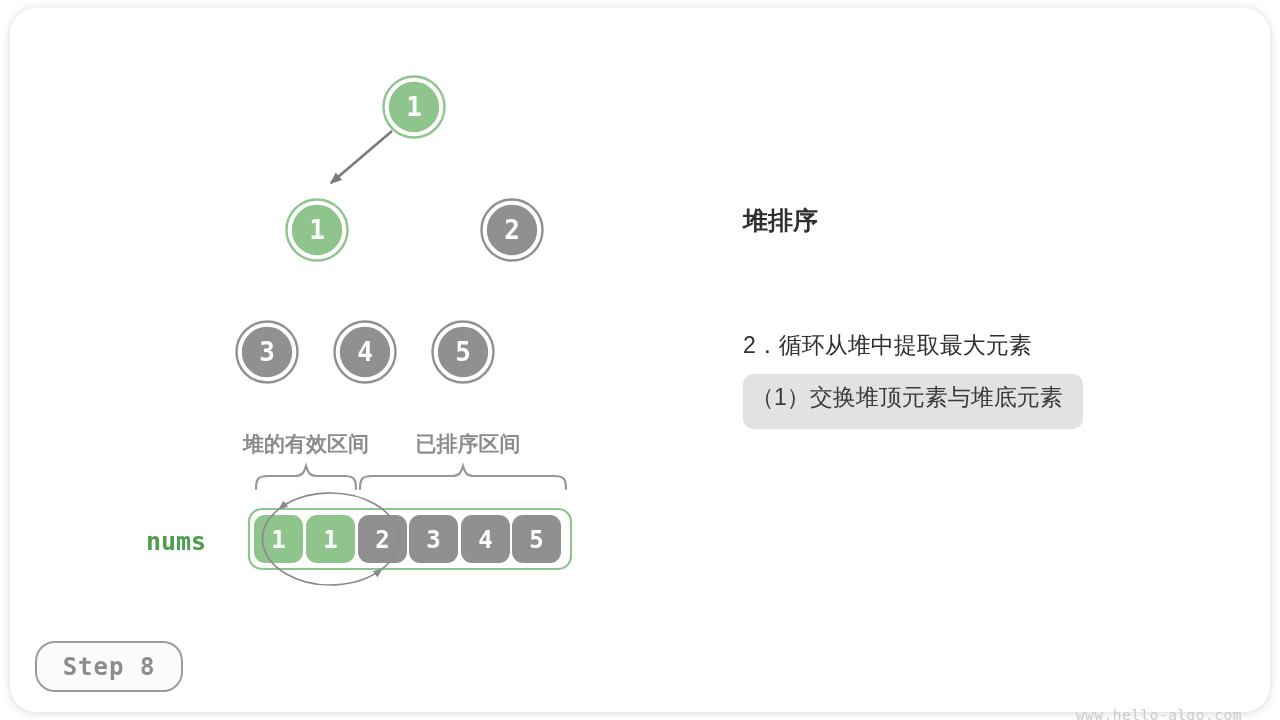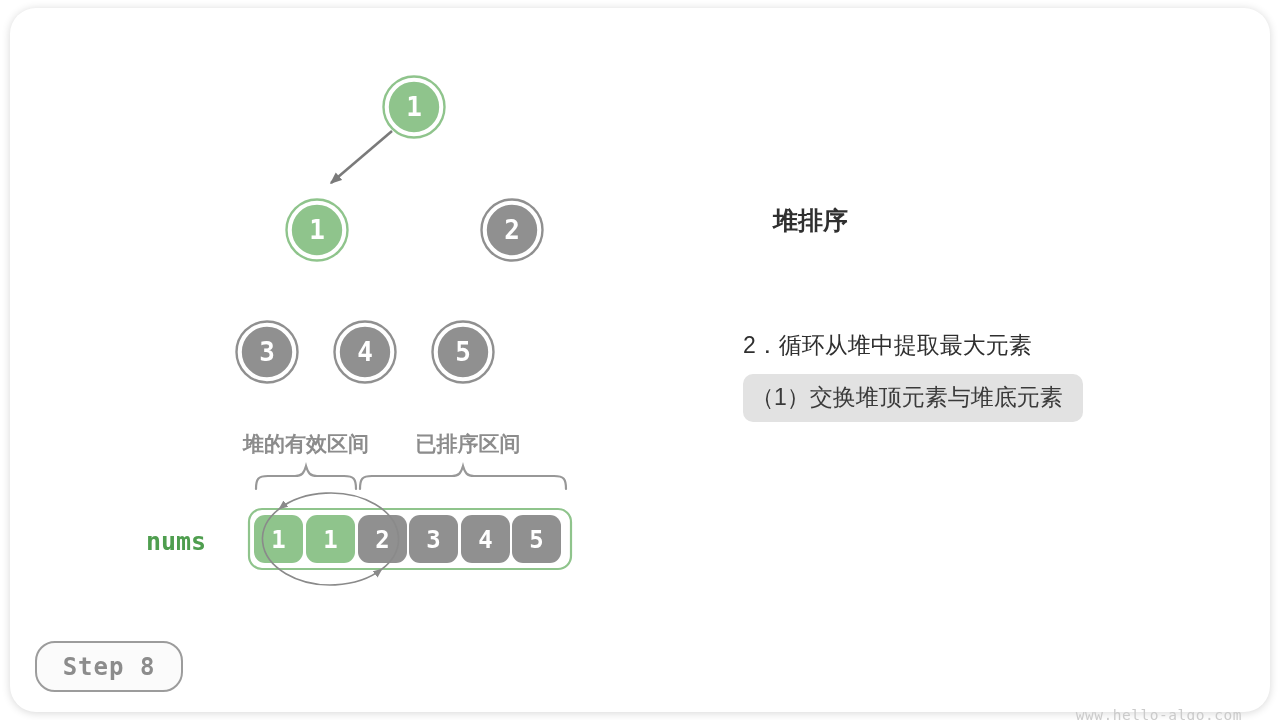--- a/index.html
+++ b/index.html
@@ -56,35 +56,34 @@
   }
 
   .swap-arc { fill: none; stroke: var(--ellipse); stroke-width: 1.6px; }
 
   
   .panel { position: absolute; left: 743px; top: 204px; width: 420px; height: 240px; }
   .panel-title {
     position: absolute; left: 0; top: 0;
     font-size: 25px; font-weight: bold; color: var(--text-dark);
     white-space: nowrap;
-    margin-left: 30px;
   }
   .panel-item {
     position: absolute; left: 0;
     font-size: 23px; font-weight: 500; color: var(--text-dark);
     white-space: nowrap;
   }
   .panel-item.first  { top: 76px; }
   .panel-item.second { top: 126px; }
   .panel-substep {
     position: absolute; left: 0; top: 170px;
     display: inline-block;
     background: var(--highlight-bg);
     border-radius: 10px;
-    padding: 8px 20px 9px 8px;
+    padding: 8px 20px 16px 8px;
     font-size: 23px; font-weight: 500; color: #3a3a3a;
     white-space: nowrap;
   }
 
   
   .step-badge {
     position: absolute; left: 35px; top: 641px;
     width: 148px; height: 51px; box-sizing: border-box;
     background: #fbfbfb;
     border: 2.5px solid var(--step-border);

